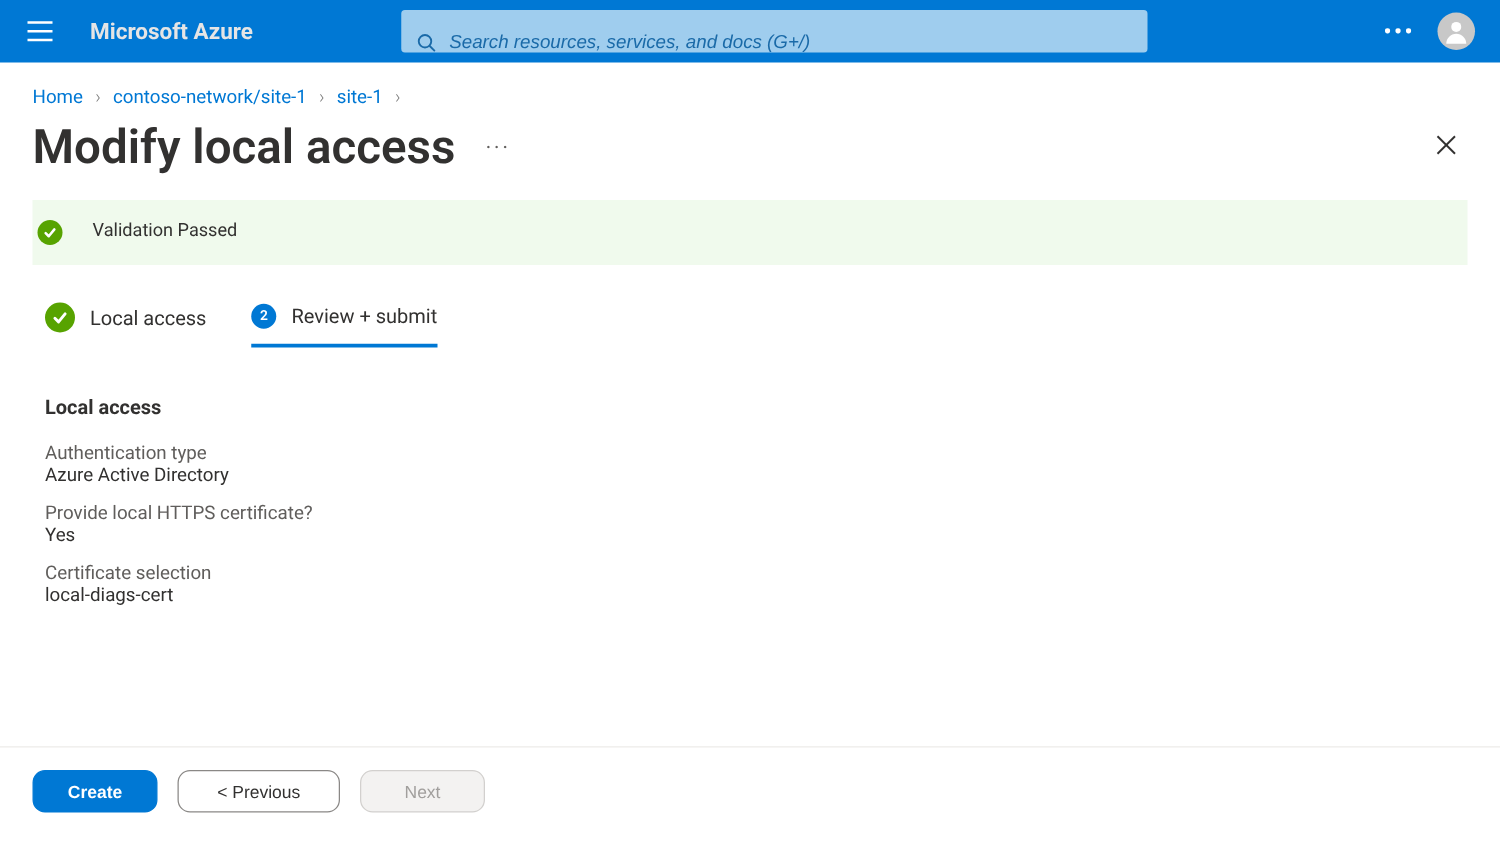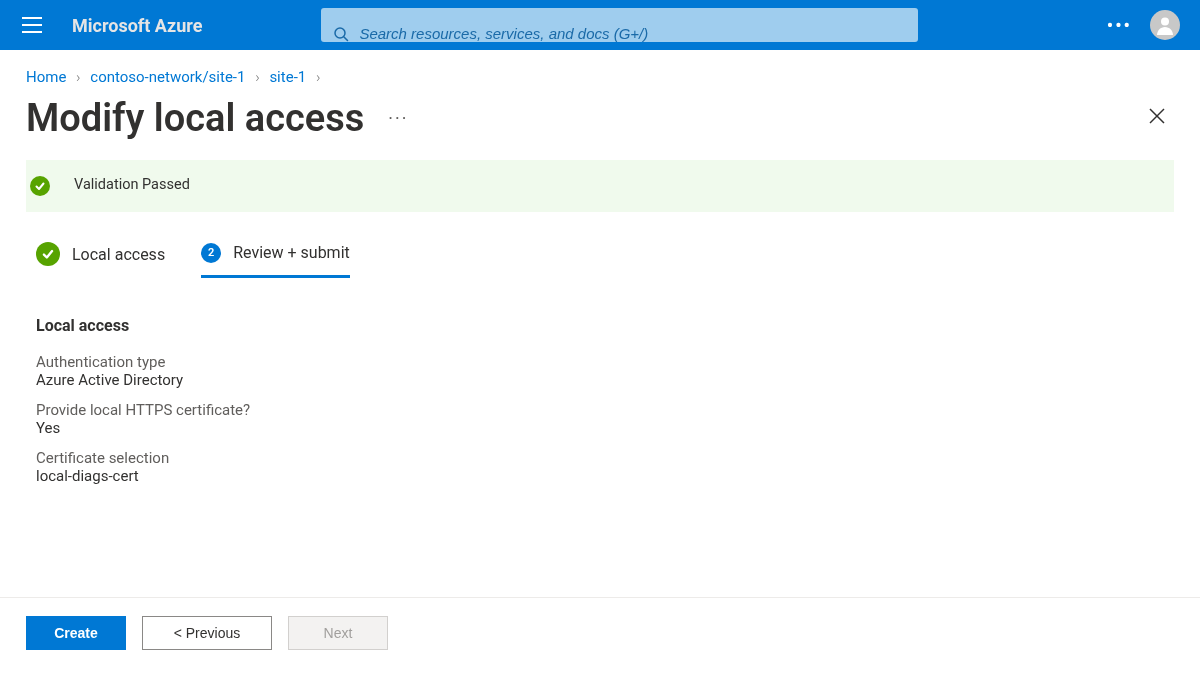--- a/index.html
+++ b/index.html
@@ -183,21 +183,21 @@
     bottom: 30px;
     border-top: 1px solid #edebe9;
     padding: 18px 26px 0 26px;
     display:flex;
     gap: 16px;
   }
   .btn {
     height: 34px;
     padding: 6px 20px;
     font-size: 14px;
-    border-radius: 0;
+    border-radius: 10px;
     cursor: pointer;
     display:flex;align-items:center;justify-content:center;
     min-width: 100px;
   }
   .btn-primary {
     background:#0078d4;color:#fff;border:1px solid #0078d4;font-weight:600;
   }
   .btn-secondary {
     background:#fff;color:#323130;border:1px solid #8a8886;
   }

